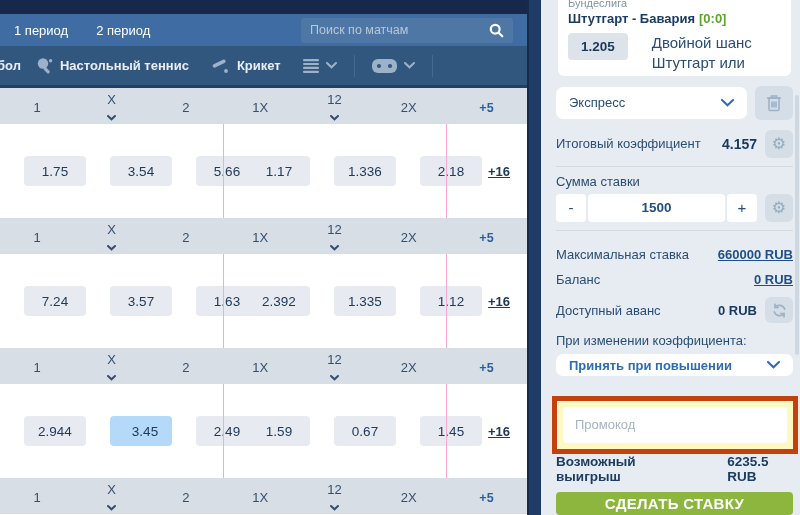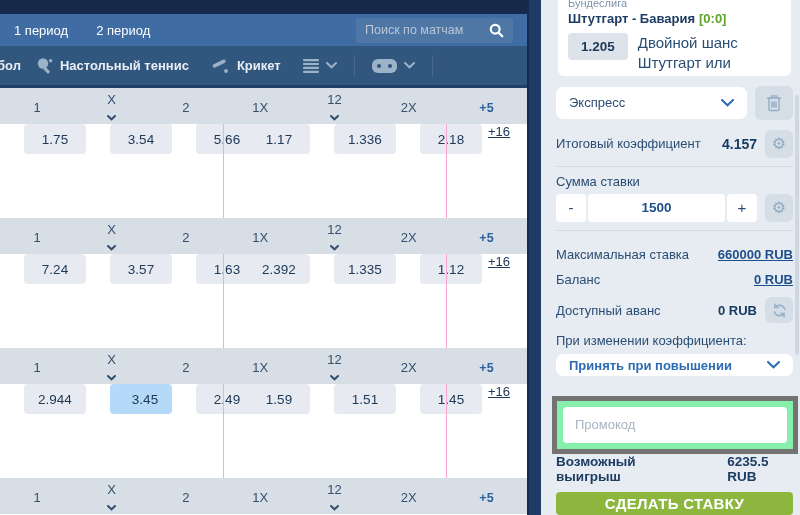--- a/index.html
+++ b/index.html
@@ -4,53 +4,53 @@
 <style>
   * { box-sizing: border-box; margin: 0; padding: 0; }
   body { font-family: "Liberation Sans", sans-serif; }
   .screen { position: relative; width: 800px; height: 515px; overflow: hidden; display: flex; background: #fff; }
 
   
   .left { width: 527px; min-width: 527px; display: flex; flex-direction: column; overflow: hidden; }
   .topstrip { height: 14px; background: #17294a; }
   .toolbar { height: 32px; background: #3f6da3; display: flex; align-items: center; padding: 0 14px; }
   .tab { color: #fff; font-size: 13px; margin-right: 28px; cursor: pointer; white-space: nowrap; }
-  .search { margin-left: auto; display: flex; align-items: center; background: #4e77a5; border-radius: 3px; height: 25px; width: 157px; padding: 0 9px; }
+  .search { margin-left: auto; display: flex; align-items: center; background: #4e77a5; border-radius: 3px; height: 25px; width: 212px; padding: 0 9px; }
   .search input { flex: 1; background: transparent; border: none; outline: none; color: #fff; font-size: 12.5px; min-width: 0; font-family: inherit; }
   .search input::placeholder { color: #b9c7d8; }
   .sportsnav { height: 42px; background: #32577f; display: flex; align-items: center; color: #e9eef4; font-weight: 700; font-size: 13px; border-bottom: 3px solid #1f3f6a; overflow: hidden; }
   .nav-item { display: flex; align-items: center; gap: 7px; margin: 0 11px; white-space: nowrap; cursor: pointer; }
   .nav-item.clipped { margin-left: -3px; margin-right: 4px; }
   .icon { color: #9cb2c8; display: flex; align-items: center; }
   .nav-divider { width: 1px; height: 22px; background: #47698e; margin: 0 6px; }
 
   
   .t-header { height: 36px; background: #d7dee6; display: flex; }
   .t-row { height: 94px; background: #fff; display: flex; }
   .sec { width: 223px; display: flex; }
   .sec.more { width: 81px; flex: 1; }
   .t-row .sec.mid, .t-row .sec.more { border-left: 1px solid #f9a8d4; }
   .hcell { flex: 1; display: flex; flex-direction: column; align-items: center; justify-content: center; gap: 2px; padding-top: 3px; color: #344f6d; font-size: 13px; }
   .hcell .chev { color: #344f6d; }
   .plus5 { color: #2a5f9e; font-weight: 700; font-size: 12.5px; cursor: pointer; }
-  .ocell { flex: 1; display: flex; align-items: flex-start; justify-content: center; margin-left: 24px; }
+  .ocell { flex: 1; display: flex; align-items: center; justify-content: center; margin-left: 24px; }
   .chip { width: 62px; height: 30px; background: #e7ebf1; border-radius: 4px; display: flex; align-items: center; justify-content: center; color: #203a5a; font-size: 13.5px; cursor: pointer; }
   .chip.selected { background: #b5d9f8; padding-left: 8px; }
-  .more-link { color: #203a5a; font-weight: 400; font-size: 13px; text-decoration: underline; cursor: pointer; }
+  .more-link { color: #203a5a; font-weight: 700; font-size: 13px; text-decoration: underline; cursor: pointer; }
 
   
   .strip { width: 14px; min-width: 14px; background: #1e3c66; border-left: 2px solid #132b4d; }
 
   
   .right { flex: 1; background: #e7ecf2; padding: 0 7px 0 15px; display: flex; flex-direction: column; overflow: hidden; position: relative; }
   .card { background: #fff; border-radius: 0 0 6px 6px; padding: 4px 10px 10px; margin: 0 2px; overflow: hidden; }
   .league { color: #7e93a9; font-size: 11px; line-height: 12px; margin-top: -7px; }
   .match { margin-top: 2px; color: #1d3c63; font-weight: 700; font-size: 13px; }
   .match .score { color: #5ea32a; margin-left: 4px; }
-  .betline { display: flex; gap: 10px; margin-top: 7px; align-items: flex-start; }
+  .betline { display: flex; gap: 24px; margin-top: 7px; align-items: flex-start; }
   .bet-odd { background: #dde3ea; border-radius: 4px; padding: 6px 13px; color: #203a5a; font-weight: 600; font-size: 13.5px; }
   .bet-name { color: #2a4d74; font-size: 15px; line-height: 1.3; max-width: 155px; }
 
   .row-select { display: flex; gap: 8px; margin-top: 10px; align-items: center; }
   .select { flex: 1; height: 32px; background: #fff; border-radius: 7px; display: flex; align-items: center; padding: 0 13px; color: #2a4d74; font-size: 13px; cursor: pointer; }
   .select .chevron { margin-left: auto; color: #2d6cb4; display: flex; }
   .sq-btn { background: #d5dde6; border-radius: 6px; display: flex; align-items: center; justify-content: center; color: #95abc0; cursor: pointer; }
   .trash-btn { width: 38px; height: 34px; }
   .gear-btn { width: 28px; height: 28px; font-size: 16px; line-height: 1; }
   .refresh-btn { width: 28px; height: 26px; }
@@ -68,21 +68,21 @@
   .info-row { display: flex; align-items: center; margin-top: 10px; }
   .info-val { margin-left: auto; font-size: 13px; }
   .link-val { color: #1f4f8a; font-weight: 600; text-decoration: underline; cursor: pointer; }
   .bold-val { color: #173a60; font-weight: 700; }
   .info-row .refresh-btn { margin-left: 8px; }
 
   .coef-change-lbl { margin-top: 10px; }
   .accept { margin-top: 6px; height: 30px; background: #fff; border-radius: 7px; display: flex; align-items: center; padding: 0 13px; color: #2d6cb4; font-weight: 600; font-size: 13px; cursor: pointer; }
   .accept .chevron { margin-left: auto; display: flex; }
 
-  .red-box { border: 5px solid #737373; margin: 20px -5px 0 -4px; padding: 6px; background: #86efac; }
+  .red-box { border: 5px solid #c2410c; margin: 20px -5px 0 -4px; padding: 6px; background: #fef9c3; }
   .promo { width: 100%; height: 36px; border: none; border-radius: 4px; padding: 0 12px; font-size: 13px; color: #1d3c63; outline: none; background: #fff; font-family: inherit; }
   .promo::placeholder { color: #a7b4c3; }
 
   .possible { display: flex; margin-top: 0; color: #1d3c63; font-weight: 700; font-size: 13.5px; gap: 40px; }
   .possible .val { margin-left: auto; }
   .submit { margin-top: 8px; height: 33px; background: #8cb63e; border: none; border-radius: 4px; color: #fff; font-weight: 700; font-size: 15px; letter-spacing: .3px; cursor: pointer; font-family: inherit; }
   .scroll-thumb { position: absolute; right: 1px; top: 95px; width: 4px; height: 260px; background: #cfd7e0; border-radius: 2px; }
 </style>
 </head>
 <body>
@@ -337,21 +337,21 @@
           </span>
         <span class="ocell">
             <span class="chip">2.49</span>
           </span>
       </div>
       <div class="sec mid">
         <span class="ocell">
             <span class="chip">1.59</span>
           </span>
         <span class="ocell">
-            <span class="chip">1.51</span>
+            <span class="chip">0.67</span>
           </span>
         <span class="ocell">
             <span class="chip">1.45</span>
           </span>
       </div>
       <div class="sec more">
           <span class="ocell">
             <span class="more-link">+16</span>
           </span>
         </div>

